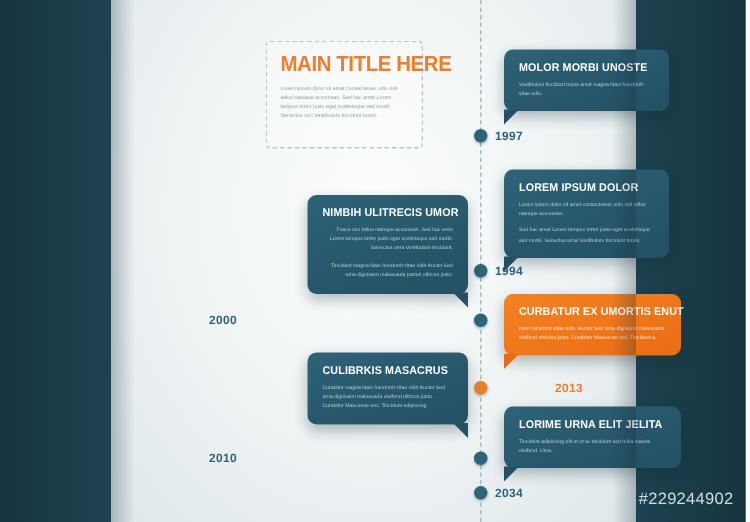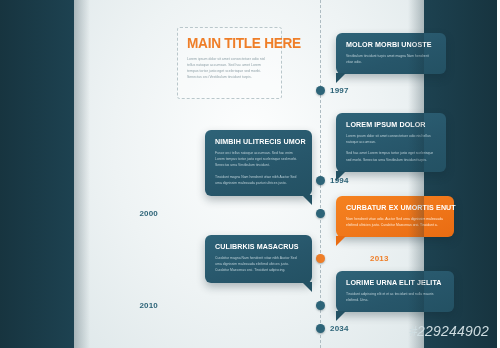--- a/index.html
+++ b/index.html
@@ -170,25 +170,24 @@
     bottom: -9px;
     border-right: 10px solid #235163;
     border-bottom: 10px solid transparent;
   }
 
   
   .stock-id {
     position: absolute;
     right: 8px;
     bottom: 9px;
-    font-size: 14px;
+    font-size: 11px;
     font-weight: 400;
     color: #cfdde1;
     letter-spacing: .2px;
-    font-style: italic;
   }
 </style>
 </head>
 <body>
 
 <div id="stage">
 
   <div class="side-panel left"></div>
   <div class="side-panel right"></div>
 
@@ -237,21 +236,21 @@
       <p>Nam hendrerit vitae odio. Auctor Sed urna dignissim malesuada eleifend ultricies justo. Curabitur Maecenas orci. Tincidunt a.</p>
       <span class="tail left-down"></span>
     </div>
 
     <div class="bubble" style="left:262px; top:271px; width:118px;">
       <h3>LORIME URNA ELIT JELITA</h3>
       <p>Tincidunt adipiscing elit et et ac tincidunt sed nulla mauris eleifend. Urna.</p>
       <span class="tail left-down"></span>
     </div>
 
-    <div class="bubble" style="left:131px; top:130px; width:107px;">
+    <div class="bubble" style="left:131px; top:130px; width:107px;text-align:right;">
       <h3>NIMBIH ULITRECIS UMOR</h3>
       <p>Fusce orci tellus natoque accumsan. Sed hac enim Lorem tempus tortor justo eget scelerisque sed morbi. Senectus urna Vestibulum tincidunt.</p>
       <p>Tincidunt magna Nam hendrerit vitae nibh Auctor Sed urna dignissim malesuada parturi ultrices justo.</p>
       <span class="tail right-down"></span>
     </div>
 
     <div class="bubble" style="left:131px; top:235px; width:107px;">
       <h3>CULIBRKIS MASACRUS</h3>
       <p>Curabitur magna Nam hendrerit vitae nibh Auctor Sed urna dignissim malesuada eleifend ultrices justo. Curabitur Maecenas orci. Tincidunt adipiscing.</p>
       <span class="tail right-down"></span>

